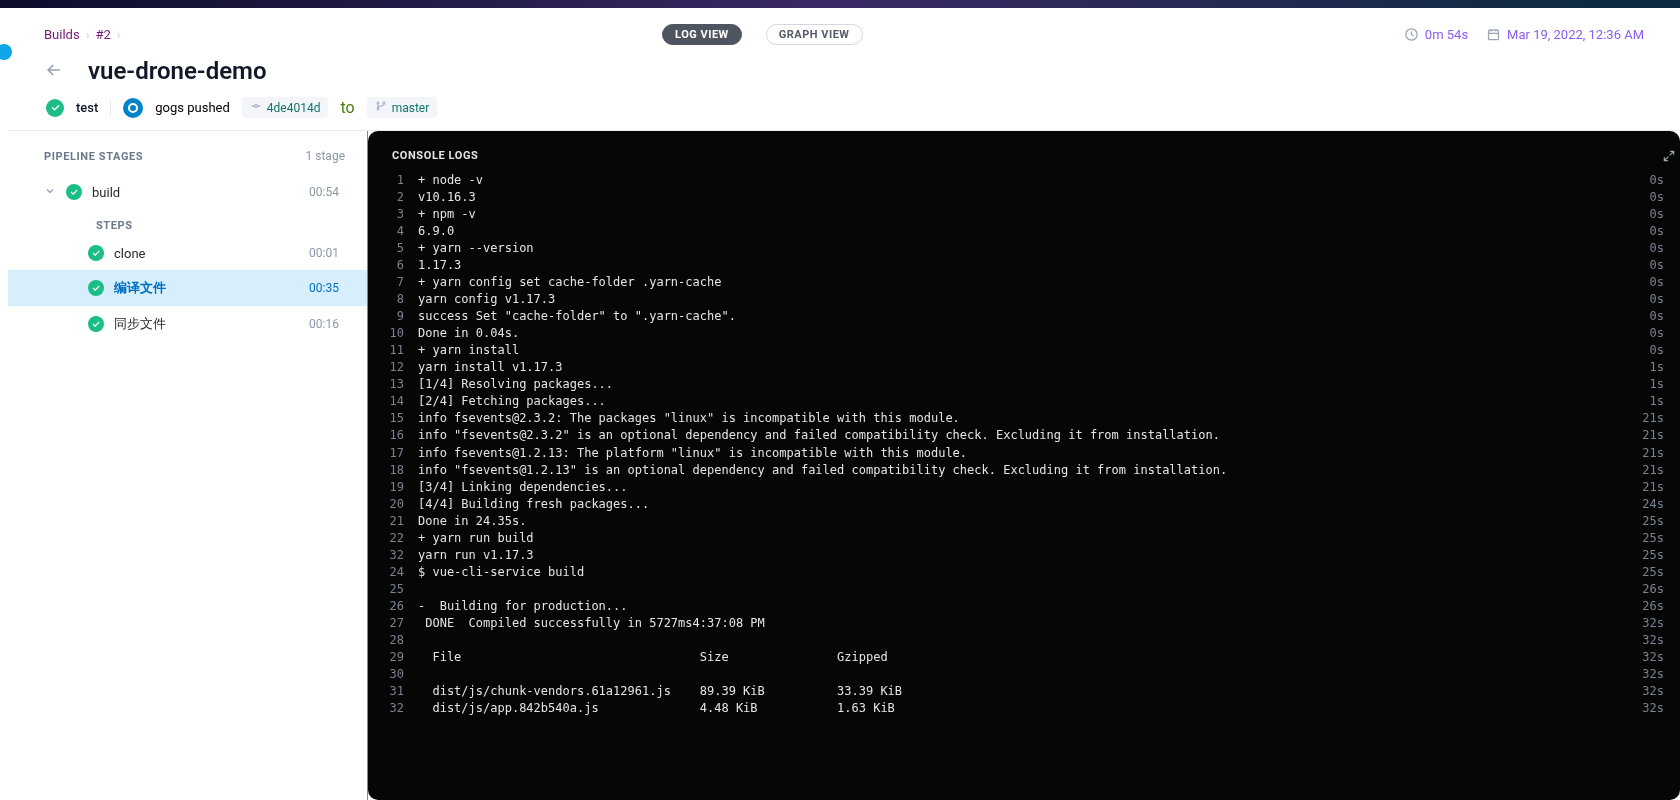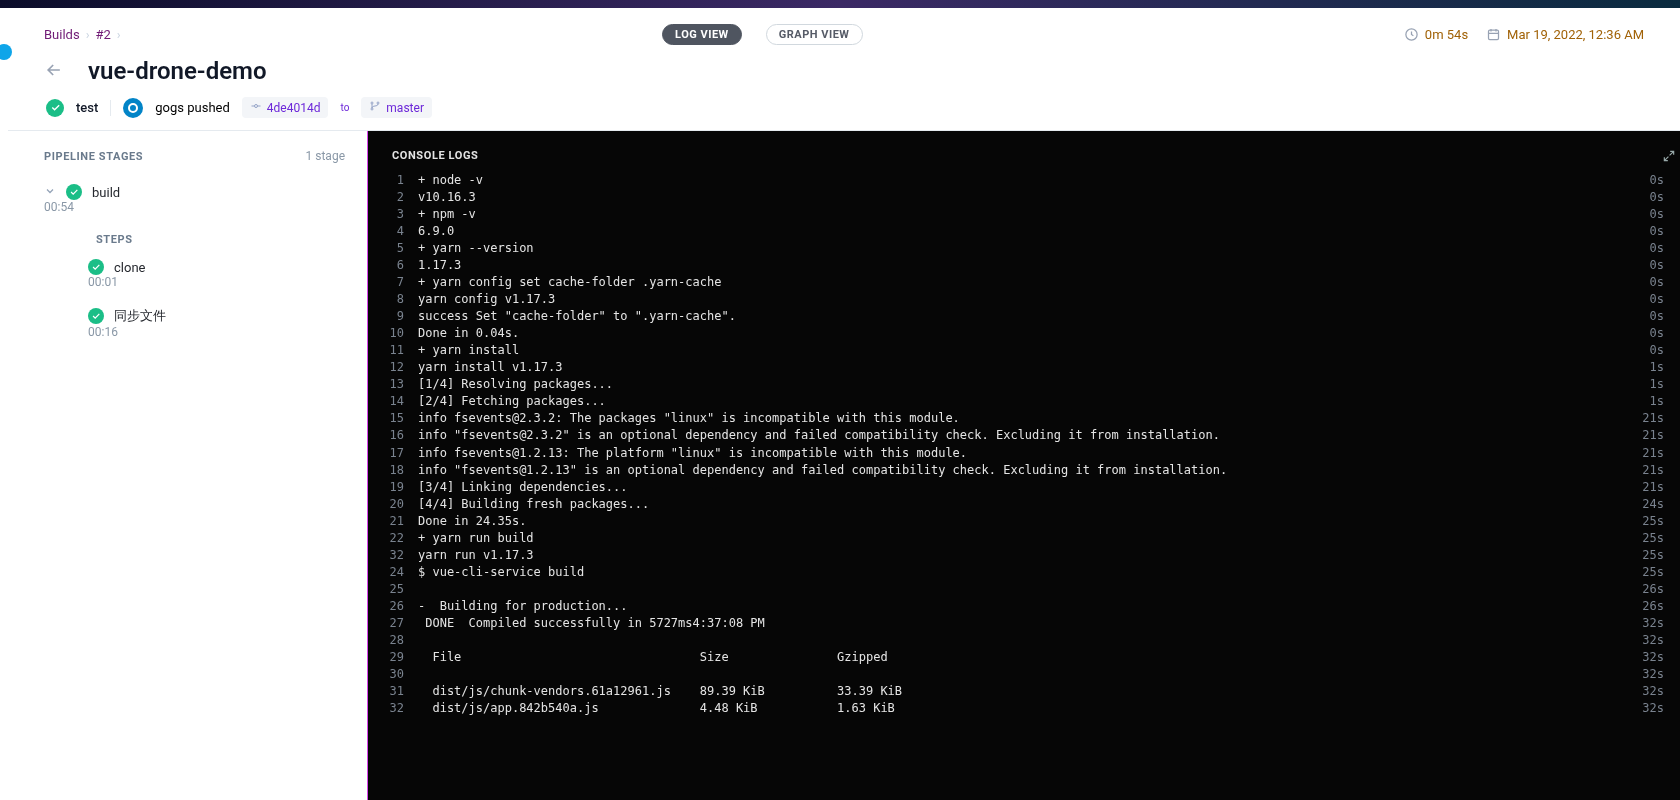--- a/index.html
+++ b/index.html
@@ -73,21 +73,21 @@
     }
     .pill.active {
       background: #4f5560;
       color: #fff;
       border-color: #4f5560;
     }
     .header-right {
       display: flex;
       align-items: center;
       gap: 18px;
-      color: #a16207;
+      color: #8b5cf6;
       font-size: 13px;
     }
     .header-right .meta { display: flex; align-items: center; gap: 6px; }
     .header-right svg { stroke: #98a2b3; }
     .title-row {
       display: flex;
       align-items: center;
       gap: 24px;
       margin-top: 12px;
     }
@@ -122,26 +122,26 @@
       display: inline-flex; align-items: center; justify-content: center;
     }
     .avatar-inner { width: 10px; height: 10px; border-radius: 50%; border: 2px solid #fff; }
     .sub-row .pushed { color: #000000; }
     .chip {
       display: inline-flex; align-items: center;
       gap: 5px;
       background: #f3f5f8;
       border-radius: 4px;
       padding: 3px 8px;
-      color: #6d28d9;
+      color: #0f766e;
       font-size: 12px;
       cursor: pointer;
     }
     .chip .icon { color: #94a3c7; }
-    .sub-row .to { color: #6d28d9; font-size: 10px; }
+    .sub-row .to { color: #4d7c0f; font-size: 16px; }
     .body {
       flex: 1;
       display: flex;
       min-height: 0;
     }
     .stages-panel {
       width: 360px;
       border-right: 1px solid #d946ef;
       display: flex;
       flex-direction: column;
@@ -152,25 +152,24 @@
       align-items: center;
       justify-content: space-between;
       padding: 18px 22px 12px 36px;
       font-size: 11px;
       font-weight: 700;
       letter-spacing: 0.6px;
       color: #6a7a8c;
     }
     .stages-header .count { font-weight: 400; text-transform: none; letter-spacing: 0; color: #8a98a7; font-size: 12px; }
     .stage-row, .step-row {
-      display: flex; justify-content: space-between;
+      display: flex; align-items: center; justify-content: space-between;
       padding: 9px 28px 9px 36px;
       font-size: 13px;
       cursor: pointer;
-      flex-direction: column;
     }
     .stage-row .left, .step-row .left { display: flex; align-items: center; gap: 10px; }
     .chevron { color: #94a3b8; }
     .stage-row .name { color: #26292f; }
     .step-row .name { color: #26292f; }
     .time { color: #8a98a7; font-size: 12px; }
     .steps-label {
       font-size: 11px;
       font-weight: 700;
       letter-spacing: 0.6px;
@@ -184,20 +183,21 @@
     .step-row.active .name { color: #006fc2; font-weight: 600; }
     .step-row.active .time { color: #006fc2; }
     .console-panel {
       flex: 1;
       background: #060606;
       color: #e4e4e4;
       display: flex;
       flex-direction: column;
       min-height: 0;
       position: relative;
+      border-radius: 10px;
     }
     .console-header {
       padding: 18px 24px 10px 24px;
       font-size: 11px;
       font-weight: 700;
       letter-spacing: 0.6px;
       color: #e4e4e4;
     }
     .expand-icon {
       position: absolute;
@@ -345,20 +345,31 @@
             <span class="left">
               <span class="status-ok" style="width:16px;height:16px">
                 <svg width="10" height="10" viewBox="0 0 24 24" fill="none" stroke-width="3">
                   <path d="M5 12l5 5L20 7"></path>
                 </svg>
               </span>
               <span class="name">clone</span>
             </span>
             <span class="time">00:01</span>
           </div>
+          <div class="step-row active">
+            <span class="left">
+              <span class="status-ok" style="width:16px;height:16px">
+                <svg width="10" height="10" viewBox="0 0 24 24" fill="none" stroke-width="3">
+                  <path d="M5 12l5 5L20 7"></path>
+                </svg>
+              </span>
+              <span class="name">编译文件</span>
+            </span>
+            <span class="time">00:35</span>
+          </div>
           <div class="step-row">
             <span class="left">
               <span class="status-ok" style="width:16px;height:16px">
                 <svg width="10" height="10" viewBox="0 0 24 24" fill="none" stroke-width="3">
                   <path d="M5 12l5 5L20 7"></path>
                 </svg>
               </span>
               <span class="name">同步文件</span>
             </span>
             <span class="time">00:16</span>

